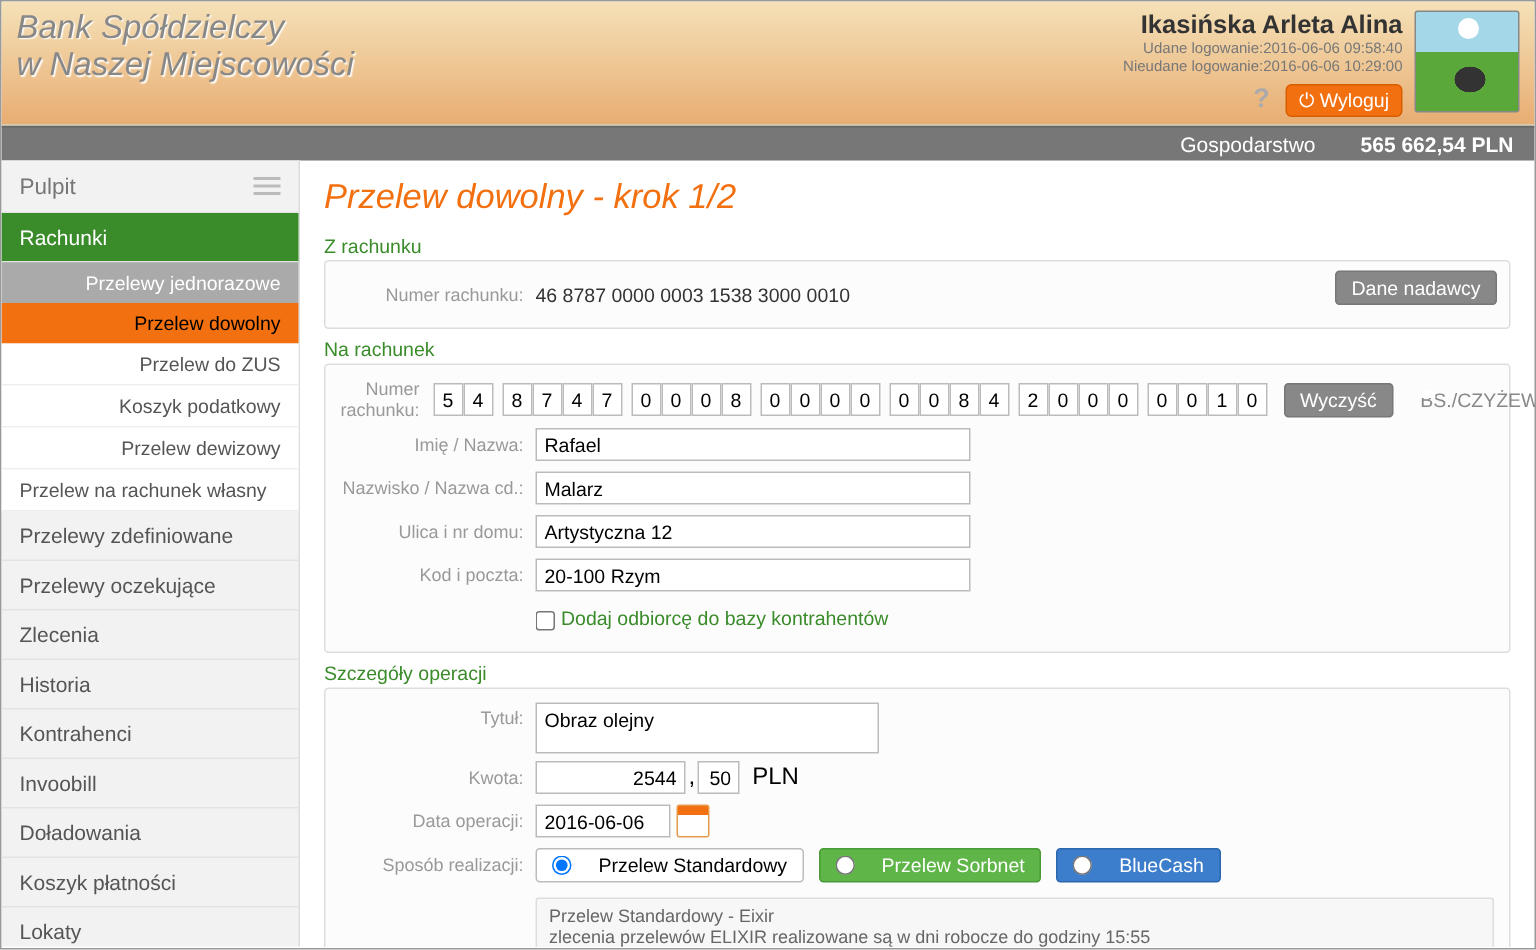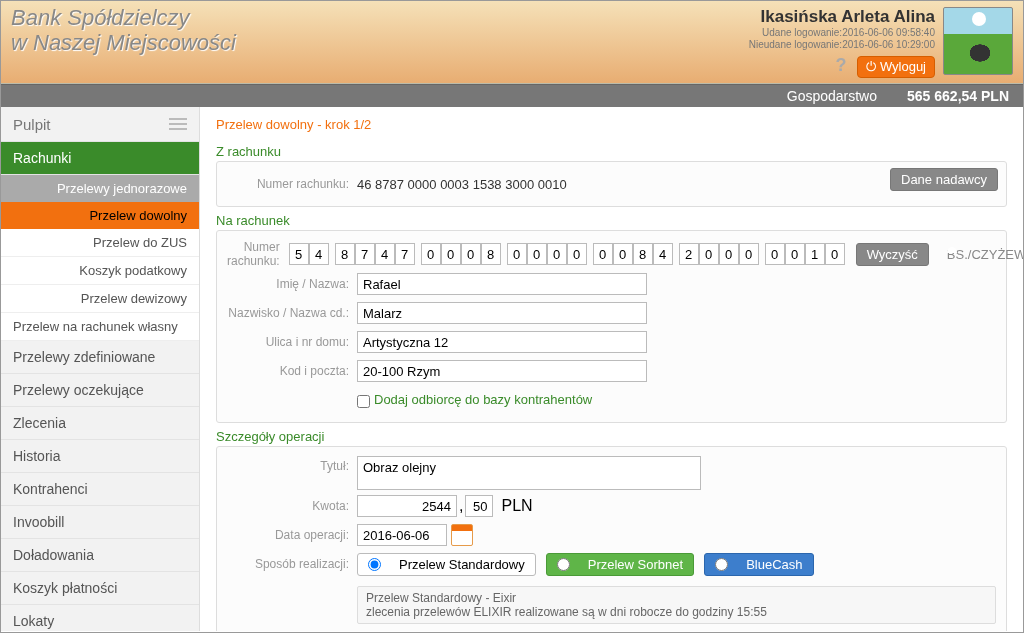--- a/index.html
+++ b/index.html
@@ -27,21 +27,21 @@
 .side-item.pulpit { display:flex; justify-content: space-between; align-items:center; color:#777; font-size:15px; }
 .ham { display:inline-block; width:18px; }
 .ham span{ display:block; height:2px; background:#bbb; margin:3px 0;}
 .side-item.active-section { background: #3a8b2a; color: #fff; }
 .side-sub { padding: 6px 12px 6px 12px; text-align: right; font-size: 13px; cursor:pointer; }
 .side-sub.gray { background: #aaa; color: #fff; }
 .side-sub.orange { background: #f2700f; color: #000000; }
 .side-sub.plain { background: #fff; color: #555; border-bottom:1px solid #eee; }
 
 .main { flex: 1; padding: 10px 16px 10px 16px; overflow: auto; }
-.page-title { color: #f2700f; font-size: 13px; font-weight: normal; margin-bottom: 12px; }
+.page-title { color: #f2700f; font-size: 23px; font-weight: normal; margin-bottom: 12px; font-style: italic; }
 
 .section-title { color: #3a8b2a; font-size: 13px; margin: 6px 0 2px 0; }
 .panel { border: 1px solid #ddd; border-radius: 3px; background: #fcfcfc; padding: 6px 10px; position: relative; }
 
 .row { display: flex; align-items: center; margin: 3px 0; min-height: 26px; }
 .label { width: 130px; text-align: right; color: #999; font-size: 12px; padding-right: 8px; }
 .value { font-size: 13px; color: #333; }
 .btn-gray { background:#888; color:#fff; border:1px solid #777; border-radius:3px; padding:3px 10px; font-size:13px; cursor:pointer; }
 .panel .btn-right { position:absolute; right:8px; top:6px; }
 
@@ -210,21 +210,21 @@
         <label class="check-label">
           <input type="checkbox" style=""><span>Dodaj odbiorcę do bazy kontrahentów</span>
         </label>
       </div>
     </div>
 
     <div class="section-title">Szczegóły operacji</div>
     <div class="panel">
       <div class="row" style="align-items:flex-start">
         <div class="label" style="padding-top:3px">Tytuł:</div>
-        <textarea class="txt" style="width: 344px; height: 34px;">Obraz olejny</textarea>
+        <textarea class="txt" style="width: 229px; height: 34px;">Obraz olejny</textarea>
       </div>
       <div class="row">
         <div class="label">Kwota:</div>
         <div class="kwota-box">
           <input class="txt" style="width: 100px; padding-left: 12px;" value="2544">
           <span>,</span>
           <input class="txt" style="width: 28px;" value="50">
           <span style="margin-left:6px">PLN</span>
         </div>
       </div>

